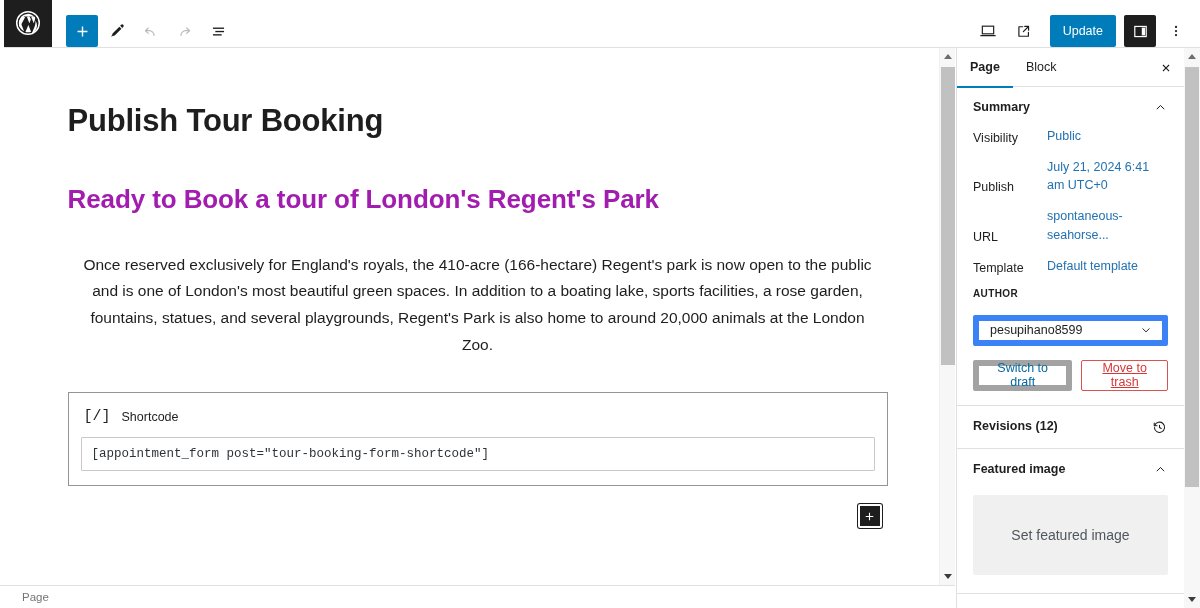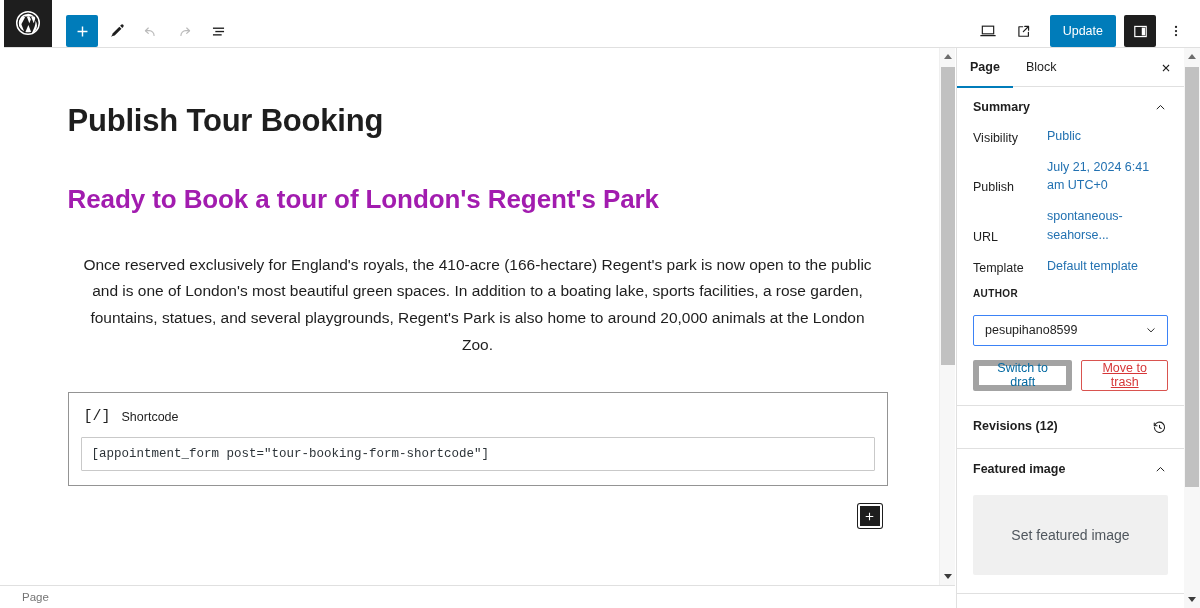--- a/index.html
+++ b/index.html
@@ -143,21 +143,21 @@
   .sb-divider { height: 1px; background: #e0e0e0; }
   .sb-body { padding: 0 16px 14px 16px; }
   .sb-row { display: flex; align-items: flex-end; margin-bottom: 13px; }
   .sb-row .k { width: 74px; flex: 0 0 74px; font-size: 12.5px; color: #1e1e1e; padding-top: 1px; }
   .sb-row .v { font-size: 12.5px; color: #2271b1; cursor: pointer; line-height: 1.45; }
   .sb-sublabel {
     font-size: 10px; font-weight: 700; letter-spacing: 0.4px;
     color: #1e1e1e; text-transform: uppercase; margin: 3px 0 6px 0;
   }
   .sb-select {
-    width: 100%; height: 31px; border: 1px solid #3b82f6; border-radius: 2px;
+    width: 100%; height: 31px; border: 6px solid #3b82f6; border-radius: 2px;
     background: #fff; font-size: 12.5px; color: #1e1e1e;
     display: flex; align-items: center; justify-content: space-between;
     padding: 0 9px 0 11px; cursor: pointer; margin-bottom: 14px; margin-top: 16px;
   }
   .sb-btn-row { display: flex; gap: 9px; }
   .sb-btn {
     height: 31px; padding: 0 12px; border-radius: 2px; background: #fff;
     font-size: 12.5px; cursor: pointer; display: flex; align-items: center;
     font-family: "Liberation Sans", sans-serif;
   }

